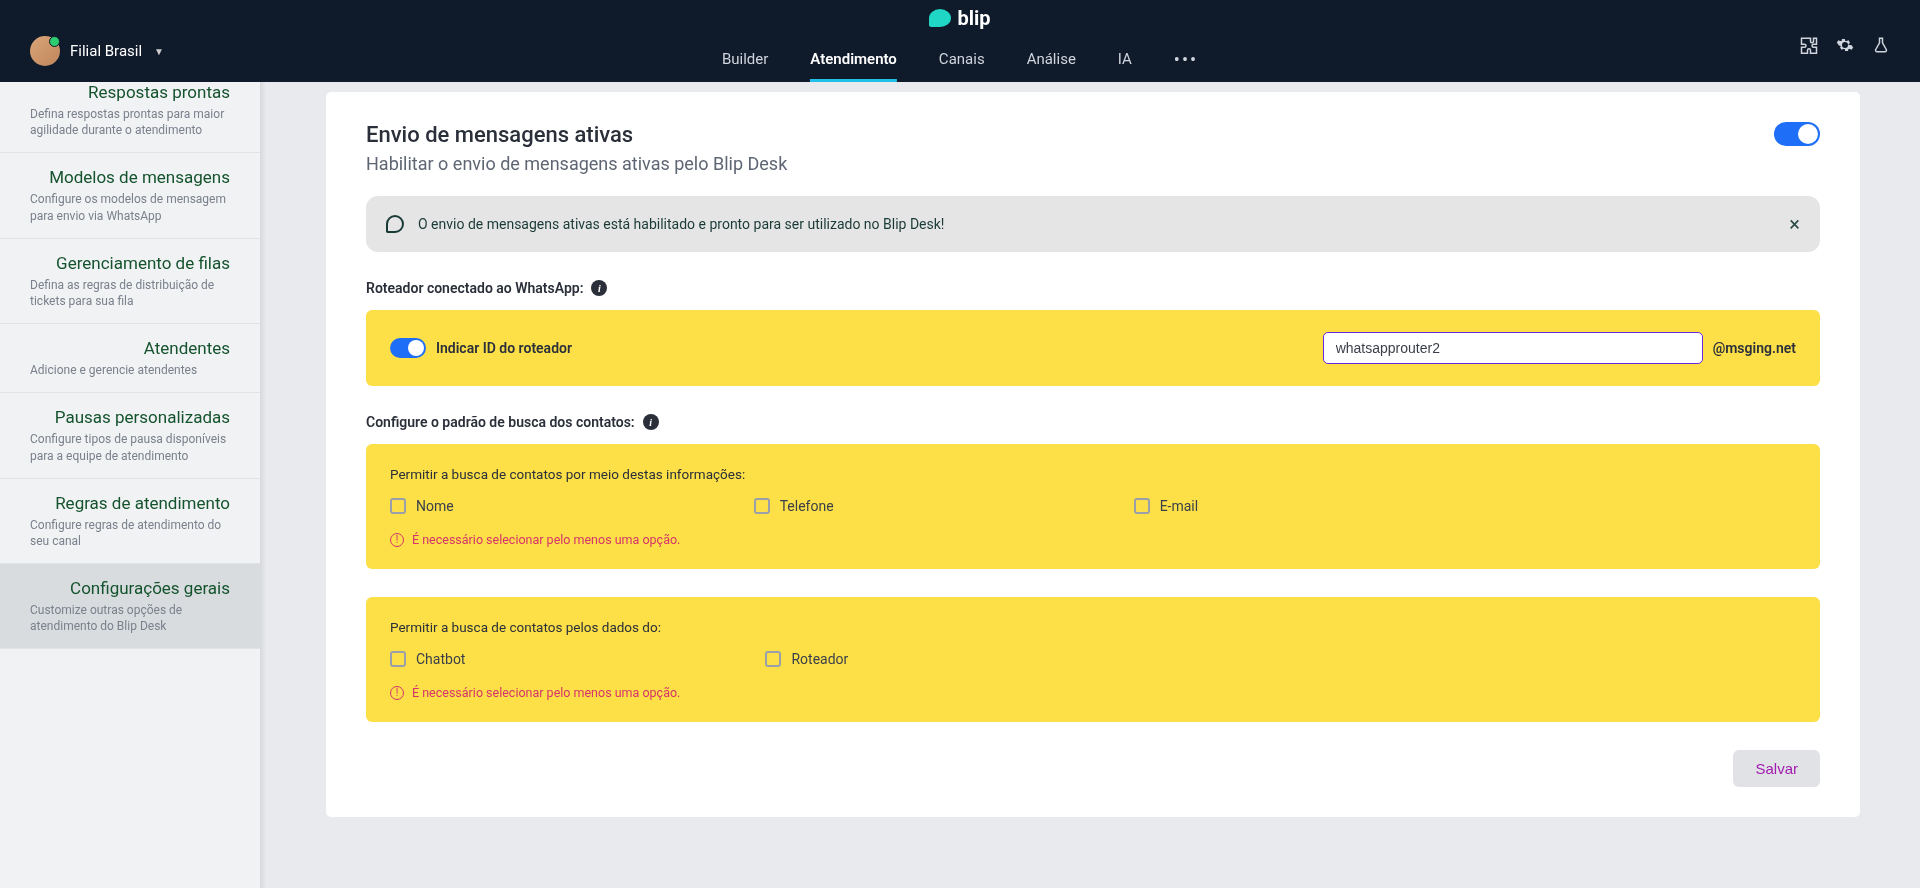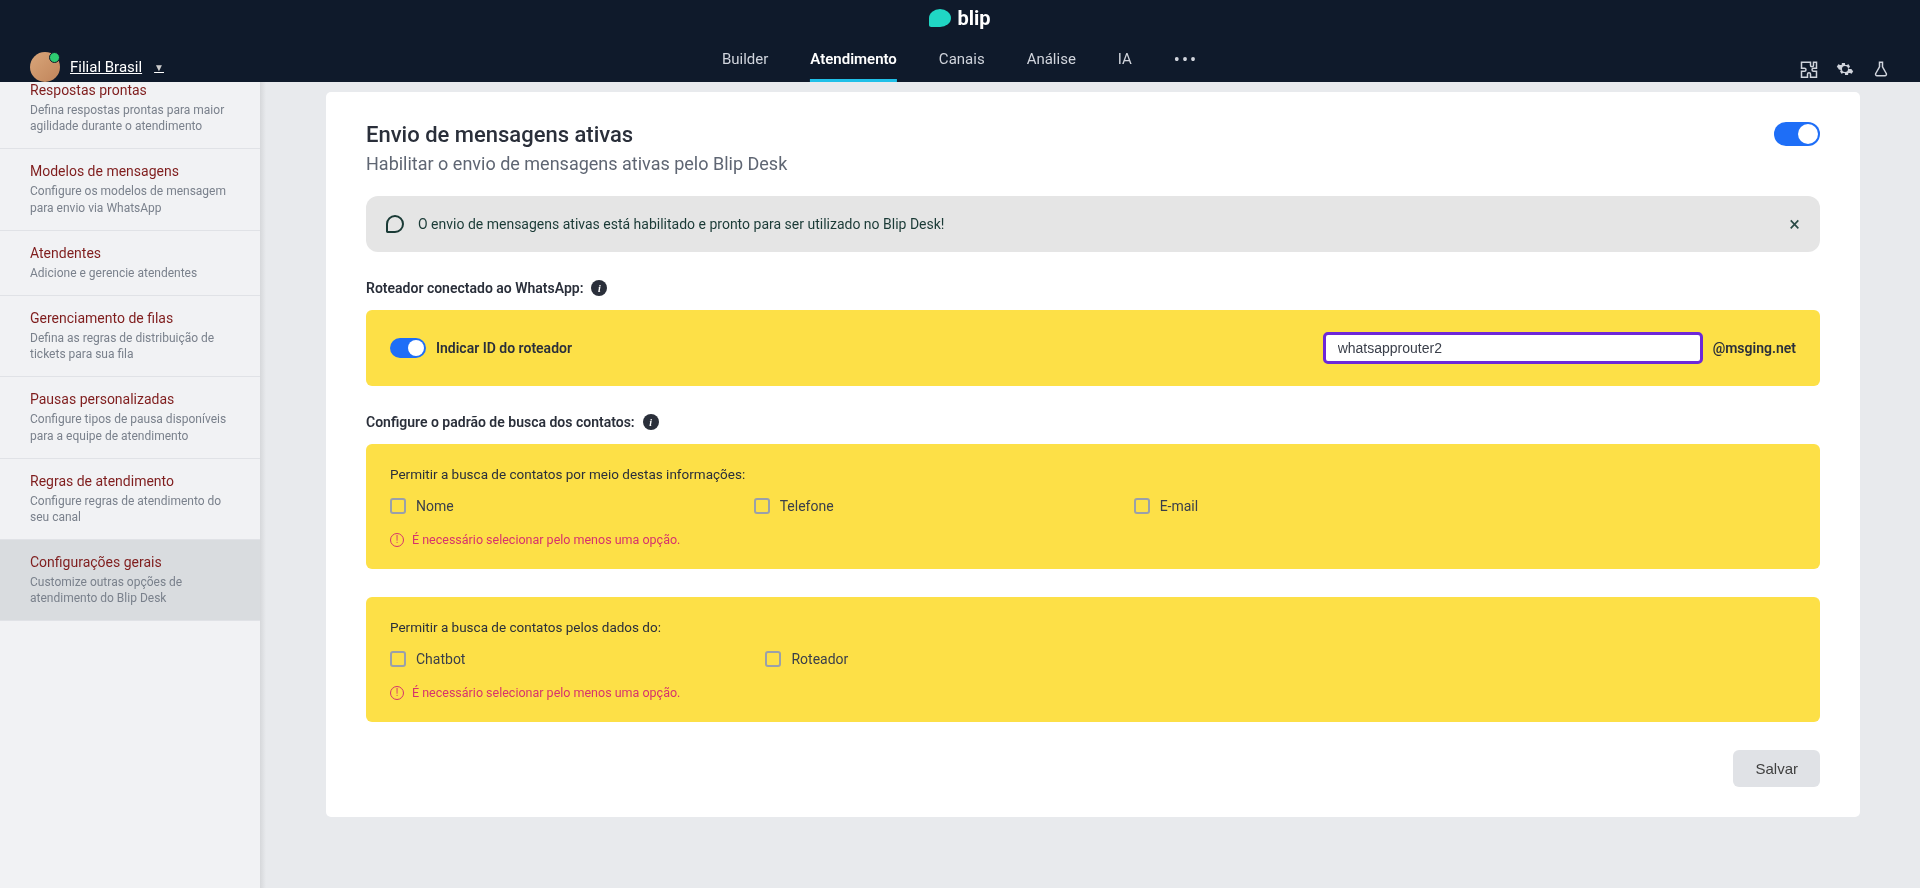--- a/index.html
+++ b/index.html
@@ -1,38 +1,38 @@
 <!DOCTYPE html>
 <html><head>
   <meta charset="utf-8">
   <style>
     * { margin:0; padding:0; box-sizing:border-box; }
     body { font-family: -apple-system, BlinkMacSystemFont, "Segoe UI", Roboto, sans-serif; background:#e8eaed; height:888px; overflow:hidden; }
     .topbar { background:#0f1a2b; color:#fff; height:82px; }
     .topbar-logo { display:flex; align-items:center; justify-content:center; height:36px; }
     .logo { display:flex; align-items:center; gap:6px; font-weight:700; font-size:20px; }
     .logo-bubble { width:22px; height:18px; background:#20d6c4; border-radius:50% 50% 50% 10%; }
-    .topbar-nav { display:flex; align-items:flex-end; height:46px; padding:0 30px; position:relative;text-decoration:underline; }
+    .topbar-nav { display:flex; align-items:flex-start; height:46px; padding:0 30px; position:relative; }
     .project { display:flex; align-items:center; gap:10px; }
     .avatar { width:30px; height:30px; border-radius:50%; background:linear-gradient(135deg,#d9a67a,#c0845a); position:relative; }
     .avatar::after { content:""; position:absolute; top:0; right:0; width:9px; height:9px; background:#2ecc71; border-radius:50%; border:1px solid #0f1a2b; }
     .project-name { font-size:15px; color:#fff; }
     .chevron { font-size:10px; color:#ccc; margin-left:2px; }
     .nav-tabs { position:absolute; left:50%; transform:translateX(-50%); display:flex; gap:42px; height:46px; align-items:center; }
     .nav-tab { color:#d0d4dc; font-size:15px; cursor:pointer; height:46px; display:flex; align-items:center; position:relative; }
     .nav-tab.active { color:#fff; font-weight:600; }
     .nav-tab.active::after { content:""; position:absolute; bottom:0; left:0; right:0; height:3px; background:#20c0e8; }
     .nav-more { color:#d0d4dc; font-size:18px; letter-spacing:2px; }
     .nav-icons { margin-left:auto; display:flex; gap:18px; color:#d0d4dc; font-size:18px; }
     .content-wrap { display:flex; height:calc(888px - 82px); }
     .sidebar { width:260px; background:#f1f2f4; overflow-y:auto; }
     .side-item { padding:14px 30px 14px 30px; border-bottom:1px solid #e0e2e6; cursor:pointer; }
     .side-item.cut { padding-top:0; }
     .side-item.active { background:#d9dcdf; }
-    .side-title { font-size:14px; color:#7f1d1d; margin-bottom:4px; }
+    .side-title { font-size:17px; color:#14532d; margin-bottom:4px;text-align:right; }
     .side-desc { font-size:12px; color:#7a818c; line-height:1.35; }
     .scroll-shadow { width:6px; background:linear-gradient(to right,rgba(0,0,0,0.08),transparent); }
     .main { flex:1; overflow-y:auto; padding:0 60px 25px 60px; }
     .card { background:#fff; border-radius:5px; padding:30px 40px 30px 40px; margin-top:10px; }
     .sect-header { display:flex; align-items:flex-start; justify-content:space-between; margin-bottom:22px; }
     .sect-title { font-size:22px; color:#2a2f3a; font-weight:500; margin-bottom:6px; }
     .sect-sub { font-size:18px; color:#5f6673; }
     .toggle { width:46px; height:24px; background:#1e6ef7; border-radius:12px; position:relative; cursor:pointer; }
     .toggle.sm { width:36px; height:20px; }
     .toggle::after { content:""; position:absolute; right:2px; top:2px; width:20px; height:20px; background:#fff; border-radius:50%; }
@@ -40,31 +40,31 @@
     .banner { background:#e5e5e5; border-radius:12px; padding:16px 20px; display:flex; align-items:center; gap:14px; color:#1a3a36; font-size:14px; margin-bottom:28px; }
     .bnr-icon { width:18px; height:18px; border:2px solid #1a3a36; border-radius:50% 50% 50% 8%; flex-shrink:0; }
     .bnr-close { margin-left:auto; font-size:20px; cursor:pointer; color:#2a4a46; }
     .row-label { font-size:14px; font-weight:600; color:#2a2f3a; display:flex; align-items:center; gap:8px; margin-bottom:14px; }
     .info-ic { width:16px; height:16px; background:#2a2f3a; color:#fff; border-radius:50%; display:inline-flex; align-items:center; justify-content:center; font-size:10px; font-weight:700; font-style:italic; font-family:Georgia, serif; cursor:help; }
     .panel { background:#fde047; border-radius:6px; padding:22px 24px; margin-bottom:28px; }
     .router-row { display:flex; align-items:center; justify-content:space-between; gap:20px; }
     .router-left { display:flex; align-items:center; gap:10px; }
     .router-lbl { font-size:14px; font-weight:600; color:#2a2f3a; }
     .router-right { display:flex; align-items:center; gap:10px; }
-    .router-input { height:32px; width:380px; border:3px solid #6d28d9; border-radius:5px; padding:0 12px; font-size:14px; color:#3a3f4a; background:#fff; }
+    .router-input { height:32px; width:380px; border:1px solid #6d28d9; border-radius:5px; padding:0 12px; font-size:14px; color:#3a3f4a; background:#fff; }
     .router-suffix { font-size:14px; font-weight:600; color:#2a2f3a; }
     .chk-title { font-size:13.5px; color:#2a2f3a; margin-bottom:16px; }
     .chk-row { display:flex; gap:300px; }
     .chk { display:flex; align-items:center; gap:10px; cursor:pointer; }
     .chk-box { width:16px; height:16px; border:2px solid #9aa0aa; border-radius:3px; }
     .chk-lbl { font-size:14px; color:#3a3f4a; }
     .err { display:flex; align-items:center; gap:8px; margin-top:18px; color:#d6336c; font-size:12.5px; }
     .err-ic { width:14px; height:14px; border:1.5px solid #d6336c; border-radius:50%; display:flex; align-items:center; justify-content:center; font-size:10px; }
     .save-row { display:flex; justify-content:flex-end; margin-top:4px; }
-    .save-btn { background:#e0e2e6; color:#404040; border:none; border-radius:6px; padding:10px 22px; font-size:15px; cursor:pointer; }
+    .save-btn { background:#e0e2e6; color:#a21caf; border:none; border-radius:6px; padding:10px 22px; font-size:15px; cursor:pointer; }
     .gear { display:inline-block; }
   </style>
 </head>
 <body>
 
 <div class="topbar">
   <div class="topbar-logo">
     <div class="logo">
       <span class="logo-bubble"></span>
       <span>blip</span>
@@ -108,26 +108,26 @@
   <div class="sidebar">
     <div class="side-item cut">
       <div class="side-title">Respostas prontas</div>
       <div class="side-desc">Defina respostas prontas para maior agilidade durante o atendimento</div>
     </div>
     <div class="side-item">
       <div class="side-title">Modelos de mensagens</div>
       <div class="side-desc">Configure os modelos de mensagem para envio via WhatsApp</div>
     </div>
     <div class="side-item">
+      <div class="side-title">Gerenciamento de filas</div>
+      <div class="side-desc">Defina as regras de distribuição de tickets para sua fila</div>
+    </div>
+    <div class="side-item">
       <div class="side-title">Atendentes</div>
       <div class="side-desc">Adicione e gerencie atendentes</div>
-    </div>
-    <div class="side-item">
-      <div class="side-title">Gerenciamento de filas</div>
-      <div class="side-desc">Defina as regras de distribuição de tickets para sua fila</div>
     </div>
     <div class="side-item">
       <div class="side-title">Pausas personalizadas</div>
       <div class="side-desc">Configure tipos de pausa disponíveis para a equipe de atendimento</div>
     </div>
     <div class="side-item">
       <div class="side-title">Regras de atendimento</div>
       <div class="side-desc">Configure regras de atendimento do seu canal</div>
     </div>
     <div class="side-item active">

